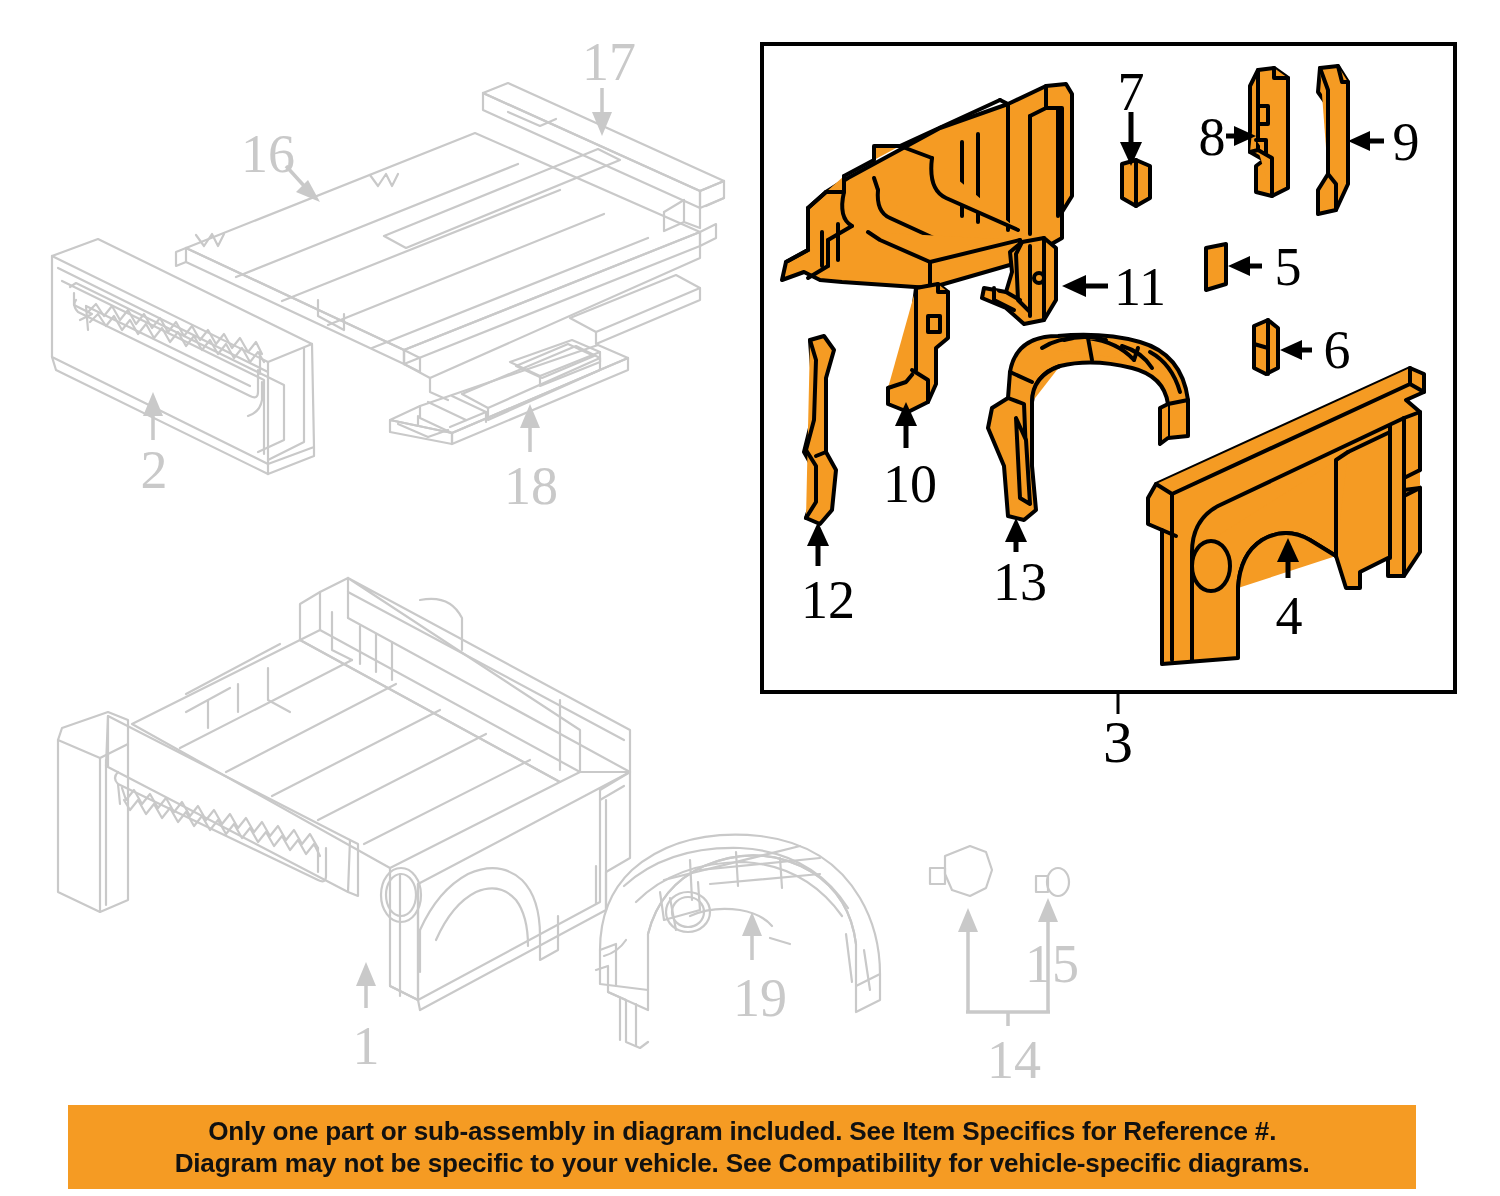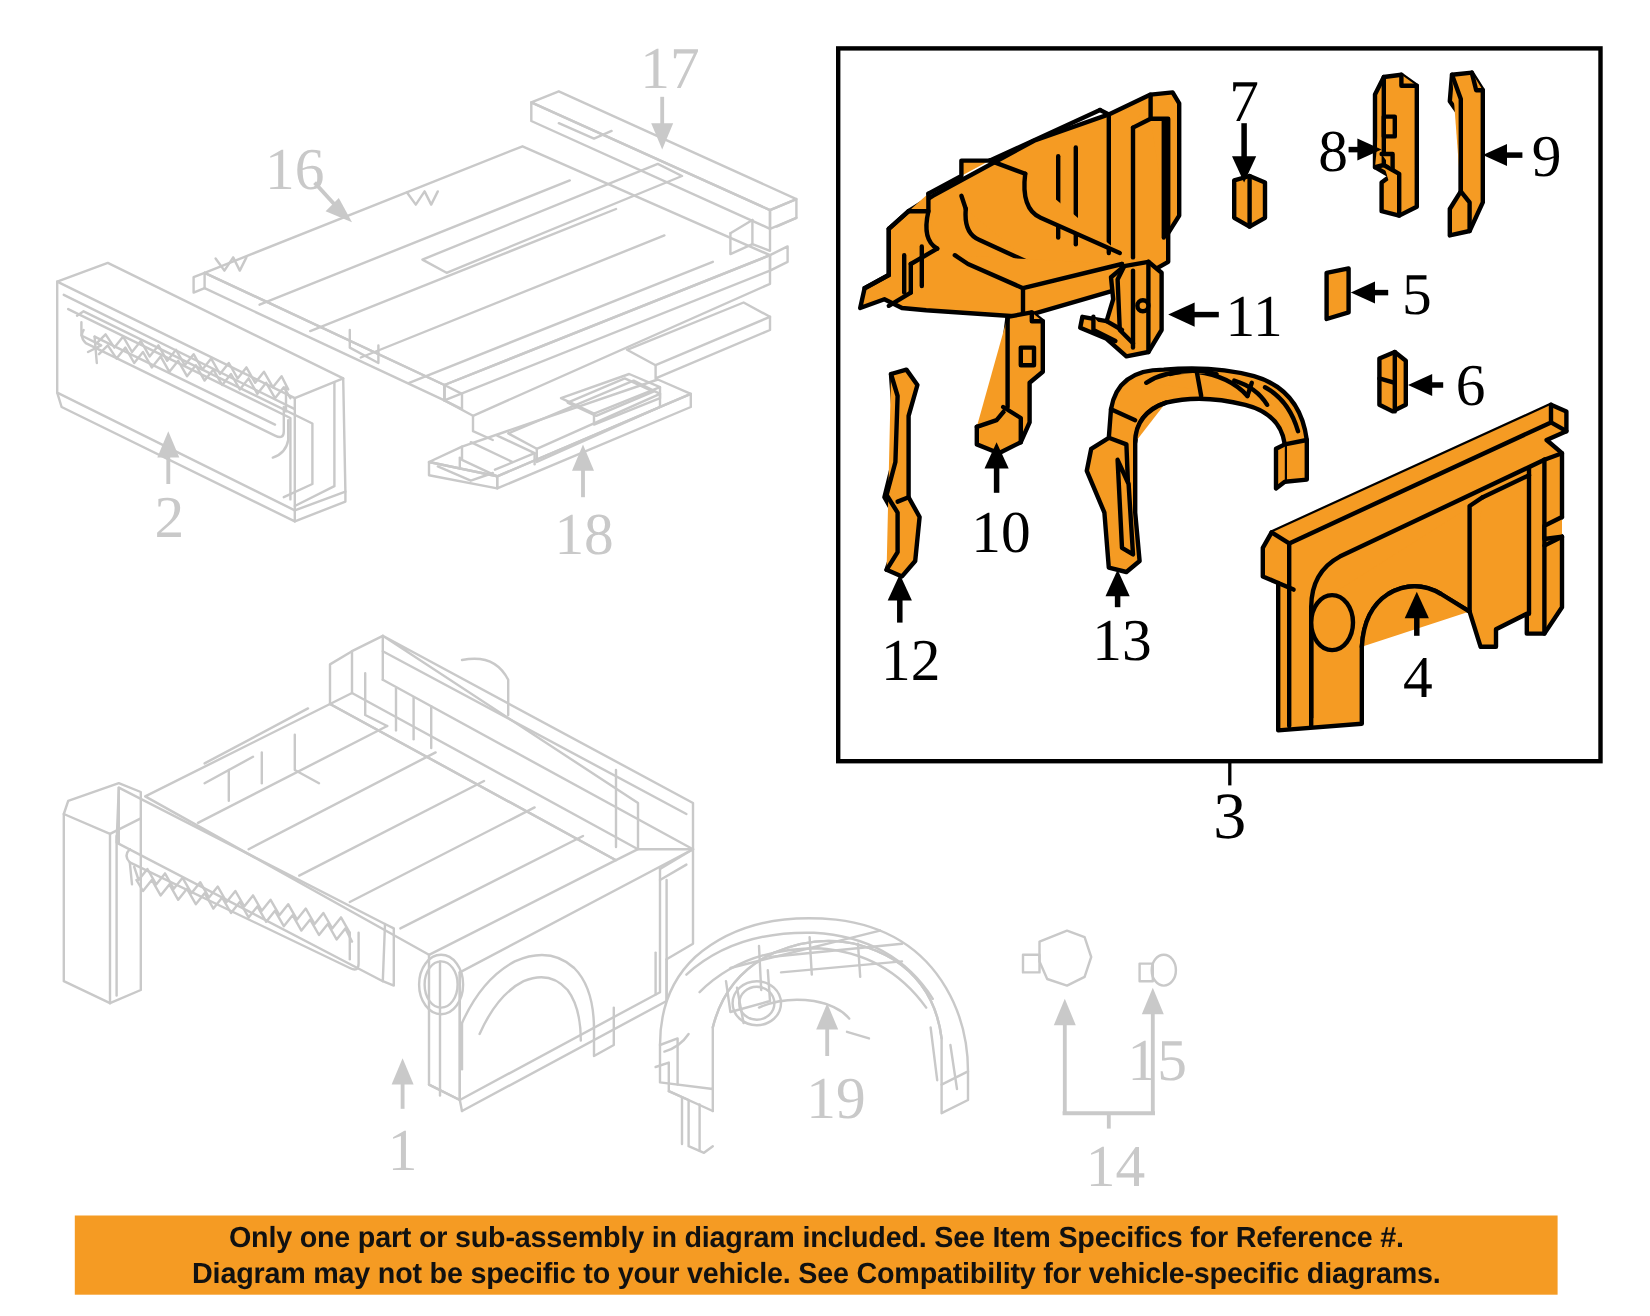--- a/index.html
+++ b/index.html
@@ -10,21 +10,21 @@
   #stage{position:absolute;left:0;top:0;width:1500px;height:1196px;}
   svg.layer{position:absolute;left:0;top:0;width:1500px;height:1196px;}
 
   
   .lbl{font-family:"Liberation Serif", serif;font-size:54px;}
   .lbl-dark{fill:#000000;}
   .lbl-grey{fill:#c9c9c9;}
 
   
   #banner{
-    position:absolute;left:68px;top:1105px;width:1348px;height:72px;
+    position:absolute;left:68px;top:1105px;width:1348px;height:84px;
     background:#f59b23;
     display:flex;flex-direction:column;align-items:center;justify-content:center;
     box-sizing:border-box;
   }
   #banner .bline{
     font-family:"Liberation Sans", sans-serif;
     font-weight:bold;font-size:26.5px;color:#111111;
     white-space:nowrap;line-height:1.22;letter-spacing:-0.2px;
     transform:scaleX(0.985);
   }

